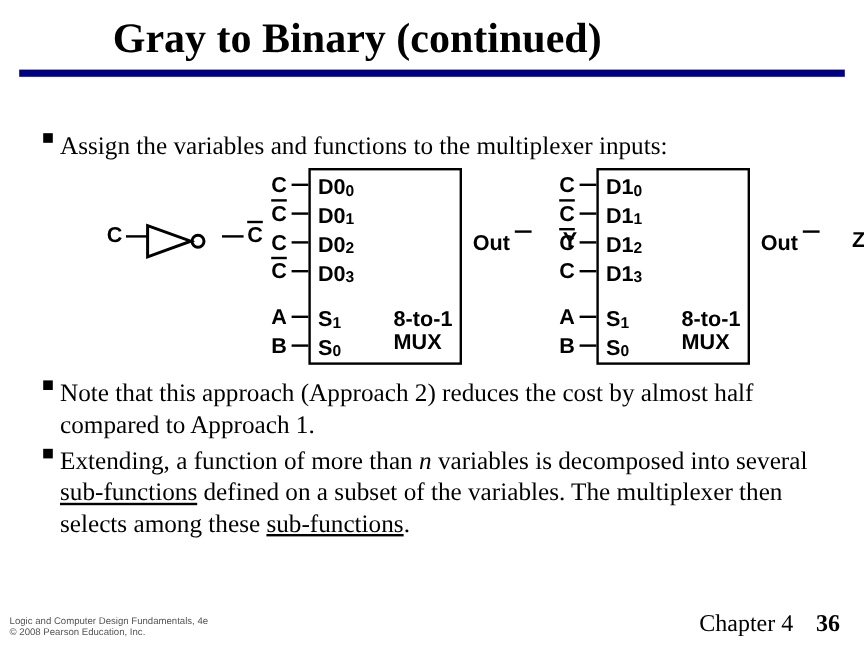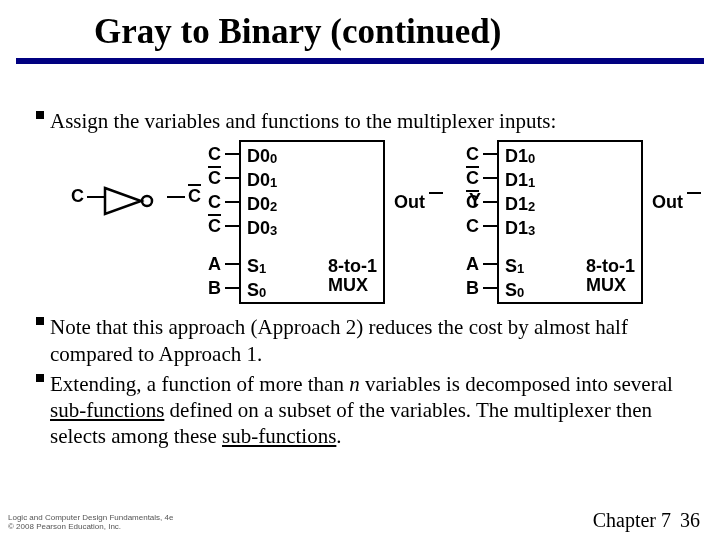--- a/index.html
+++ b/index.html
@@ -55,21 +55,21 @@
   .overbar { position: relative; display: inline-block; }
   .overbar::before {
     content: ""; position: absolute; left: 0; right: 0; top: -2px;
     height: 2px; background: #000;
   }
   .wire { width: 14px; height: 2px; background: #000; margin-left: 4px; }
   .sel-spacer { height: 14px; }
 
   .mux-box {
     border: 2.5px solid #000;
-    width: 146px; position: relative;
+    width: 128px; position: relative;
     display: flex; flex-direction: column;
     padding: 2px 4px 0 0;
   }
   .pin { height: 24px; display: flex; align-items: center; padding-left: 6px; }
   .pin .sub { font-size: 13px; font-weight: bold; vertical-align: sub; position: relative; top: 2px; }
   .sel-block { margin-top: 14px; }
   .mux-label {
     position: absolute; right: 6px; font-size: 18px; font-weight: bold;
     line-height: 1.1; text-align: left;
   }
@@ -82,21 +82,21 @@
   }
 
   .footer {
     position: absolute; bottom: 8px; left: 0; right: 0;
     display: flex; justify-content: space-between; align-items: flex-end;
     padding: 0 20px 0 8px;
     font-family: Arial, Helvetica, sans-serif;
   }
   .copyright { font-size: 8px; line-height: 1.2; color: #555; }
   .chapline { font-size: 20px; color: #000; font-family: "Times New Roman", serif; }
-  .pageno { margin-left: 4px; }
+  .pageno { margin-left: 14px; font-weight: bold; }
   .subfn { text-decoration: underline; }
   .ital { font-style: italic; }
 </style>
 </head>
 <body>
 
 <div class="title">Gray to Binary (continued)</div>
 <div class="rule"></div>
 
 <div class="content">
@@ -279,16 +279,16 @@
   </div>
 
 </div>
 
 <div class="footer">
   <div class="copyright">
     <div>Logic and Computer Design Fundamentals, 4e</div>
     <div>© 2008 Pearson Education, Inc.</div>
   </div>
   <div class="chapline">
-    <span>Chapter 7</span>
+    <span>Chapter 4</span>
     <span class="pageno">36</span>
   </div>
 </div>
 
 </body></html>

